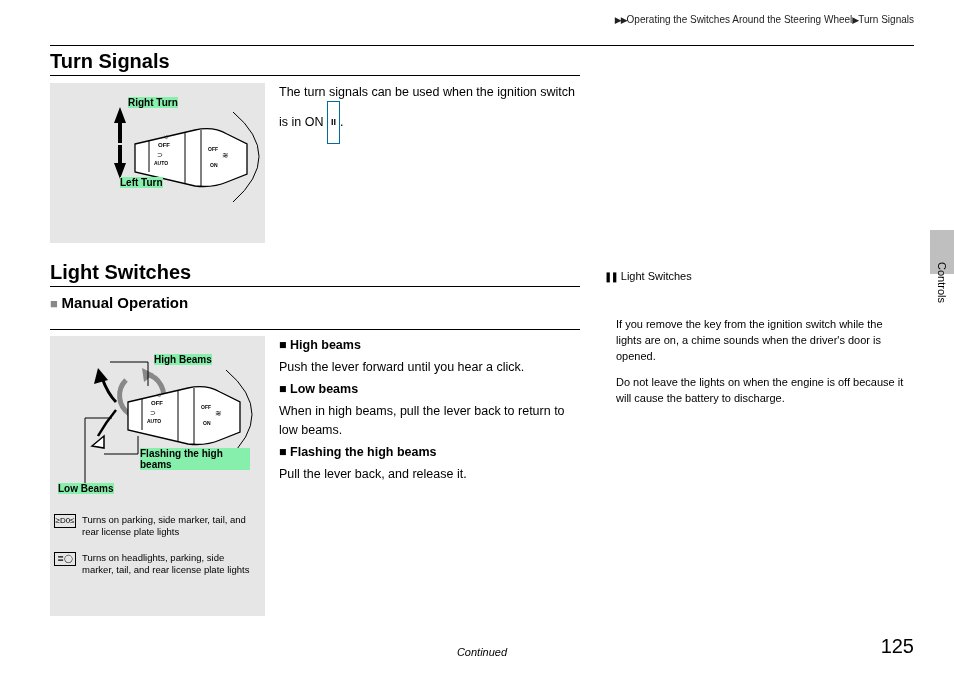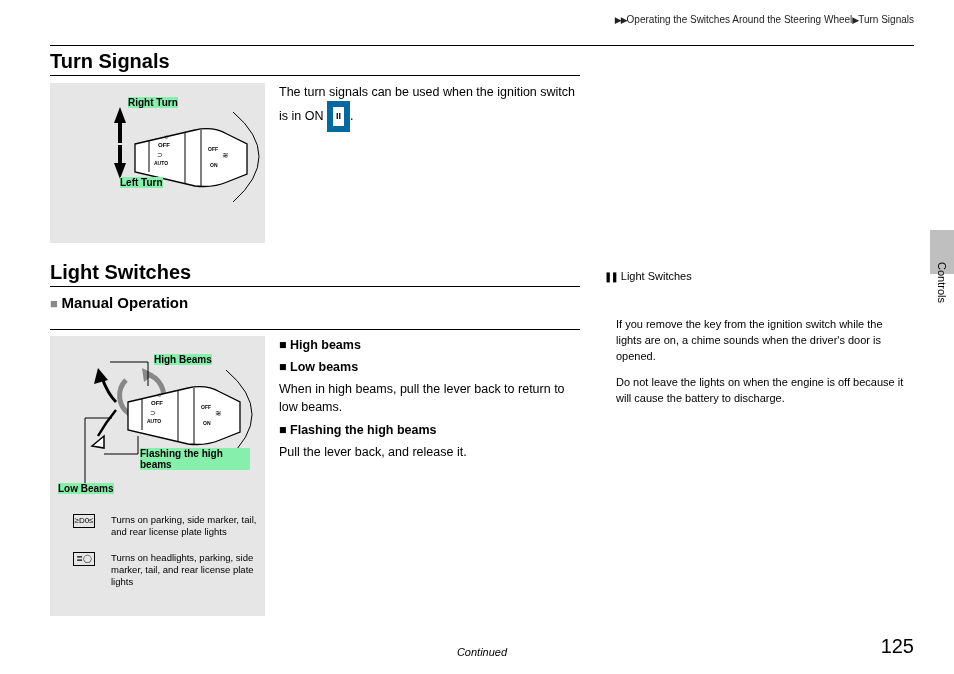--- a/index.html
+++ b/index.html
@@ -55,31 +55,31 @@
     width: 215px;
     background: #e6e6e6;
   }
   .figbox.first { height: 160px; position:relative; }
   .figbox.second { height: 280px; position:relative; }
   .body-text { flex:1; font-size: 12.5px; line-height: 1.45; }
   .body-text p { margin-bottom: 4px; }
   .sq { font-family: Arial; }
   .sq::before { content: "■ "; color:#000; }
   .ii-box {
-    display:inline-block; border:6px solid #0369a1;
-    font-size:9px; font-weight:bold; padding:4px 3px;
+    display:inline-block; border:1px solid #0369a1;
+    font-size:9px; font-weight:bold; padding:15px 3px;
     line-height:11px; vertical-align:1px;
   }
 
   
   .stalk-svg { position:absolute; }
   .lbl { position:absolute; font-size:10px; font-weight:600; background:#86efac; }
 
   
-  .legend { position:absolute; left:23px; right:8px; font-size:9.5px; line-height:1.25; display:flex; gap:16px; }
+  .legend { position:absolute; left:4px; right:8px; font-size:9.5px; line-height:1.25; display:flex; gap:6px; }
   .legend .icon-box { width:22px; height:14px; border:1px solid #000; flex:none; display:flex; align-items:center; justify-content:center; font-size:8px; }
 
   
   .note-title { font-size: 11px; margin-top: 220px; }
   .note-title::before { content:"❚❚"; letter-spacing:-2px; font-size:10px; margin-right:4px; color:#000;}
   .note-body { font-size: 11px; line-height:1.45; padding: 4px 4px 0 12px; margin-top: 31px; }
   .note-body p { margin-bottom:10px; }
 
   
   .tab {
@@ -198,20 +198,21 @@
             <div>Turns on parking, side marker, tail, and rear license plate lights</div>
           </div>
           <div class="legend" style="top:216px;">
             <div class="icon-box">≣◯</div>
             <div>Turns on headlights, parking, side marker, tail, and rear license plate lights</div>
           </div>
         </div>
 
         <div class="body-text">
           <p class="sq"><b>High beams</b></p>
+          <p>Push the lever forward until you hear a click.</p>
           <p class="sq"><b>Low beams</b></p>
           <p>When in high beams, pull the lever back to return to low beams.</p>
           <p class="sq"><b>Flashing the high beams</b></p>
           <p>Pull the lever back, and release it.</p>
         </div>
       </div>
 
     </div>
 
     <div class="side-col">

